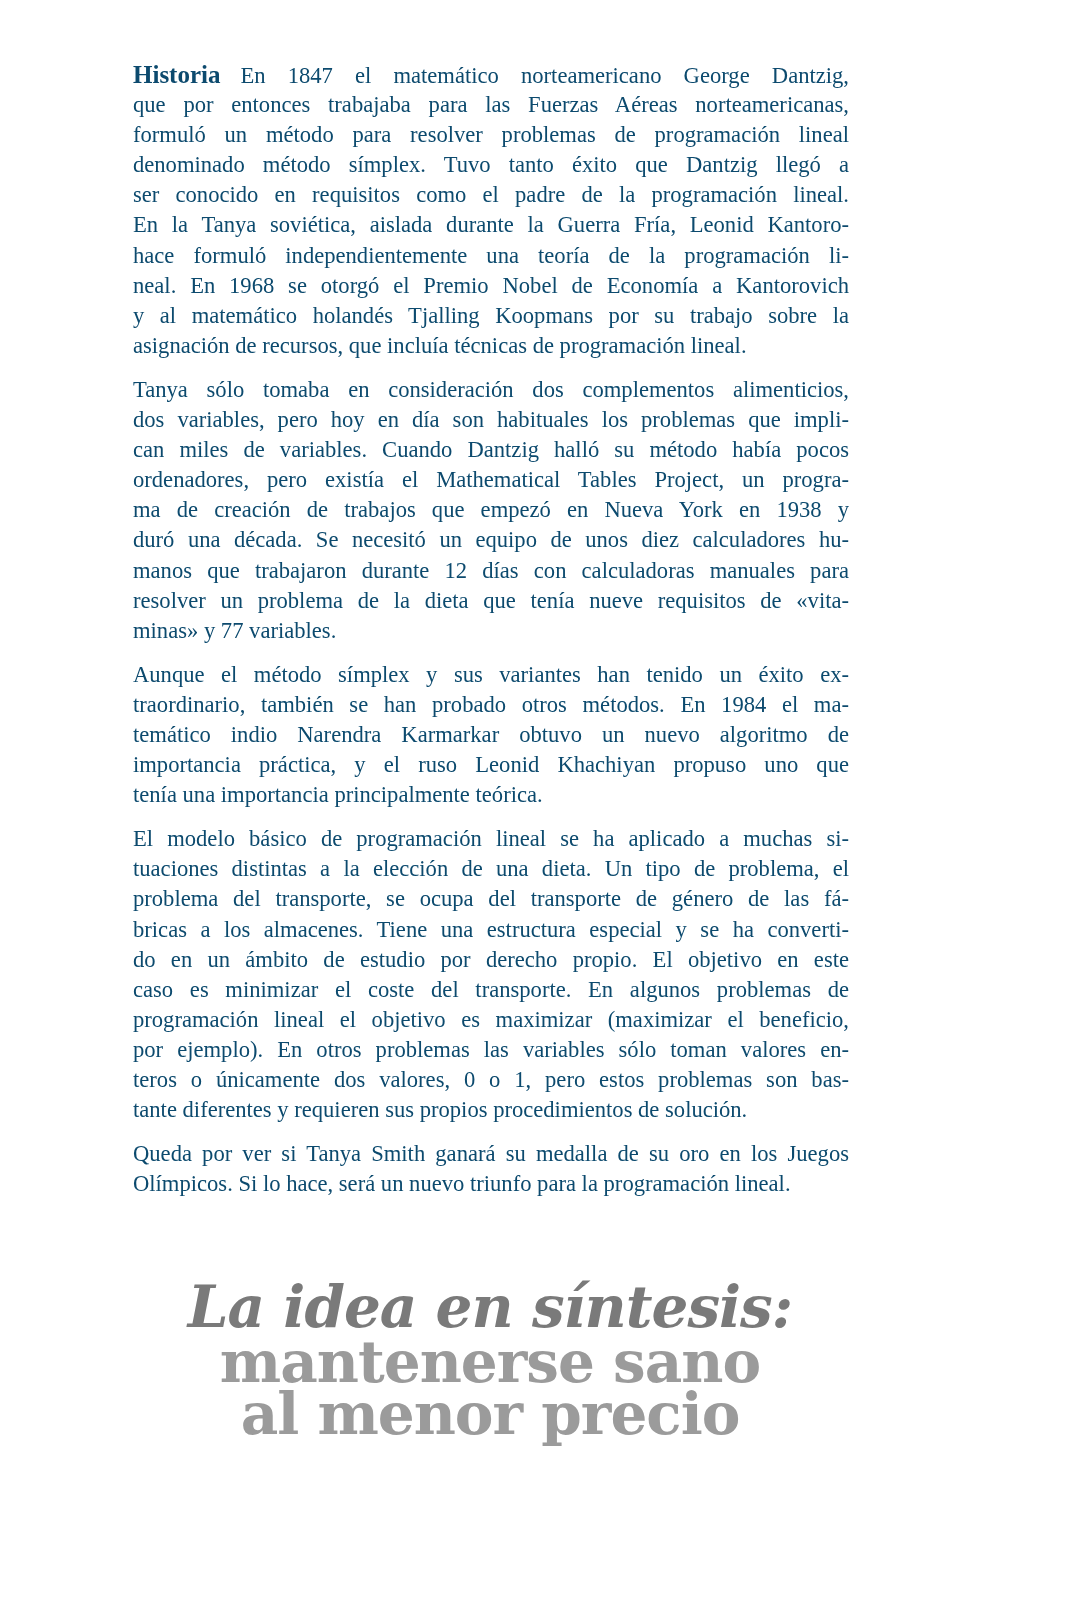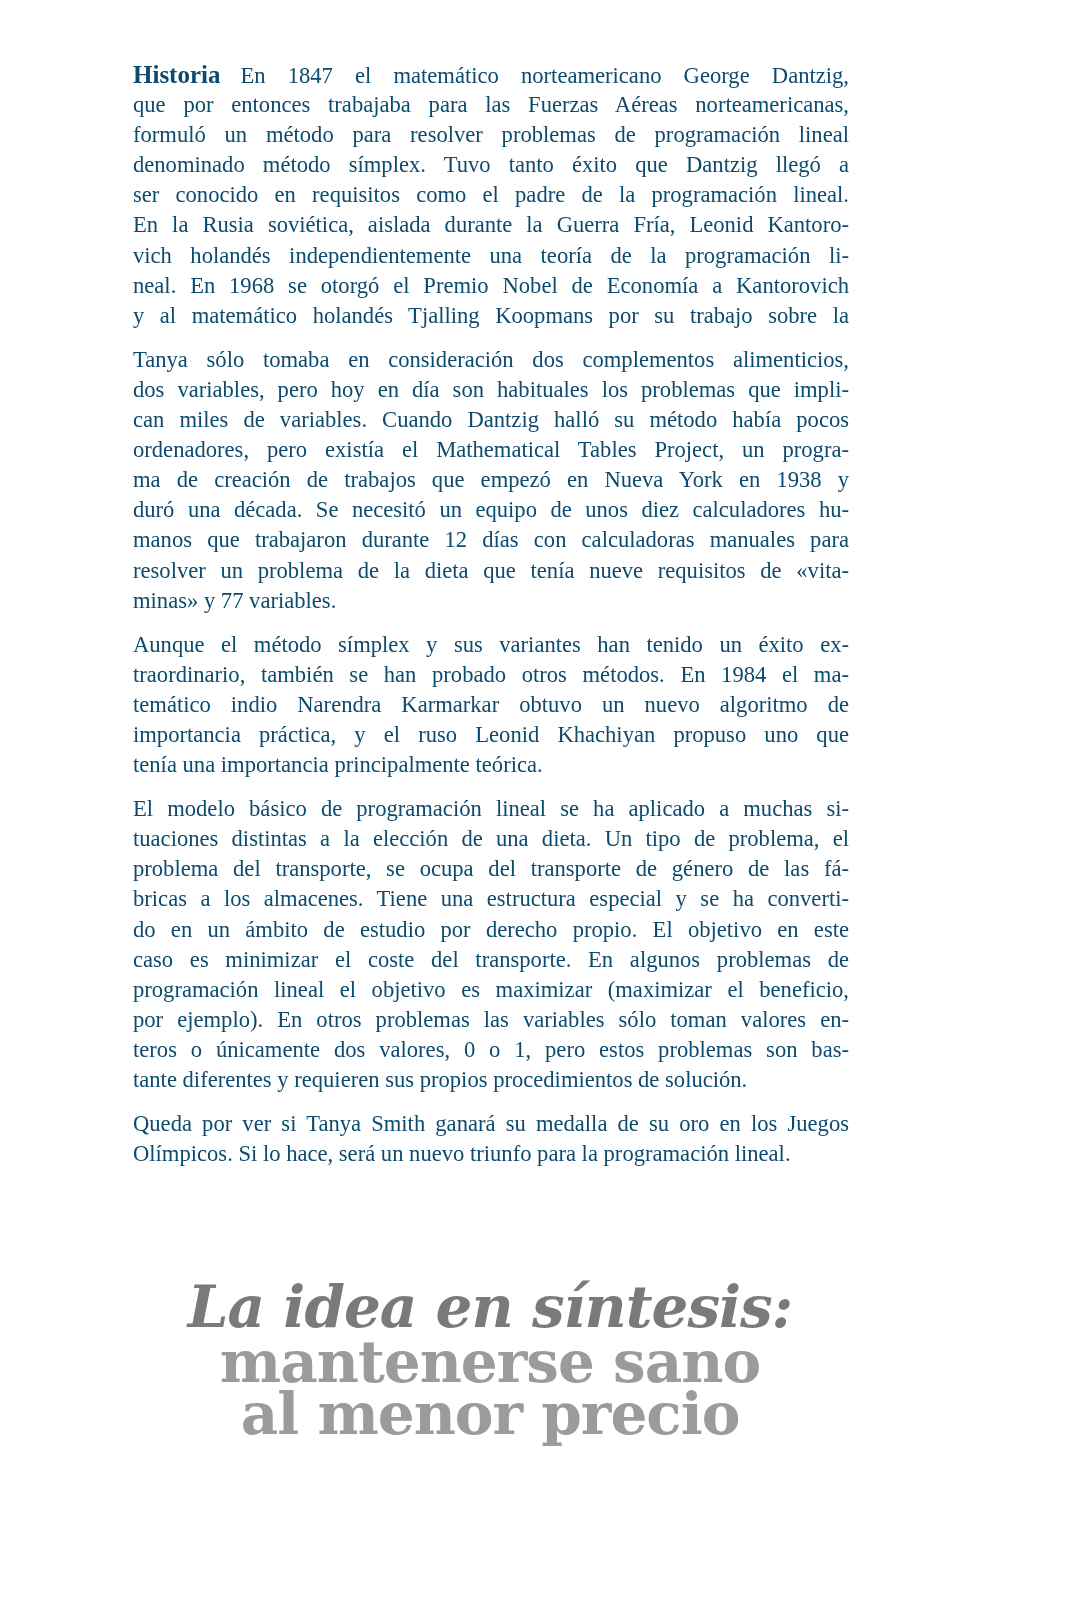--- a/index.html
+++ b/index.html
@@ -27,24 +27,25 @@
 </head>
 <body>
 
 <div class="page" id="page">
     <div class="para">
       <span class="line"><span class="lead">Historia</span><span>En 1847 el matemático norteamericano George Dantzig,</span></span>
       <span class="line"><span>que por entonces trabajaba para las Fuerzas Aéreas norteamericanas,</span></span>
       <span class="line"><span>formuló un método para resolver problemas de programación lineal</span></span>
       <span class="line"><span>denominado método símplex. Tuvo tanto éxito que Dantzig llegó a</span></span>
       <span class="line"><span>ser conocido en requisitos como el padre de la programación lineal.</span></span>
-      <span class="line"><span>En la Rusia soviética, aislada durante la Guerra Fría, Leonid Kantoro-</span></span>
-      <span class="line"><span>vich holandés independientemente una teoría de la programación li-</span></span>
+      <span class="line"><span>En la Tanya soviética, aislada durante la Guerra Fría, Leonid Kantoro-</span></span>
+      <span class="line"><span>hace formuló independientemente una teoría de la programación li-</span></span>
       <span class="line"><span>neal. En 1968 se otorgó el Premio Nobel de Economía a Kantorovich</span></span>
       <span class="line"><span>y al matemático holandés Tjalling Koopmans por su trabajo sobre la</span></span>
+      <span class="line last"><span>asignación de recursos, que incluía técnicas de programación lineal.</span></span>
     </div>
     <div class="para">
       <span class="line"><span>Tanya sólo tomaba en consideración dos complementos alimenticios,</span></span>
       <span class="line"><span>dos variables, pero hoy en día son habituales los problemas que impli-</span></span>
       <span class="line"><span>can miles de variables. Cuando Dantzig halló su método había pocos</span></span>
       <span class="line"><span>ordenadores, pero existía el Mathematical Tables Project, un progra-</span></span>
       <span class="line"><span>ma de creación de trabajos que empezó en Nueva York en 1938 y</span></span>
       <span class="line"><span>duró una década. Se necesitó un equipo de unos diez calculadores hu-</span></span>
       <span class="line"><span>manos que trabajaron durante 12 días con calculadoras manuales para</span></span>
       <span class="line"><span>resolver un problema de la dieta que tenía nueve requisitos de «vita-</span></span>

